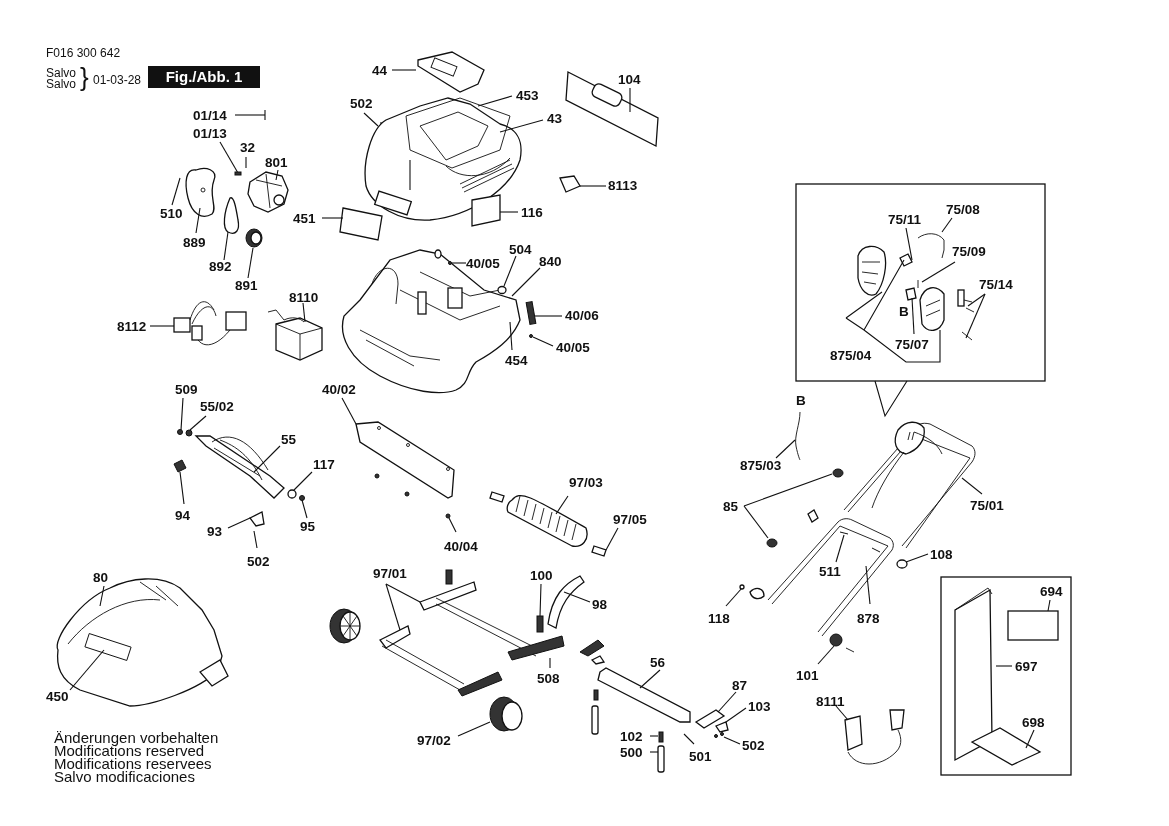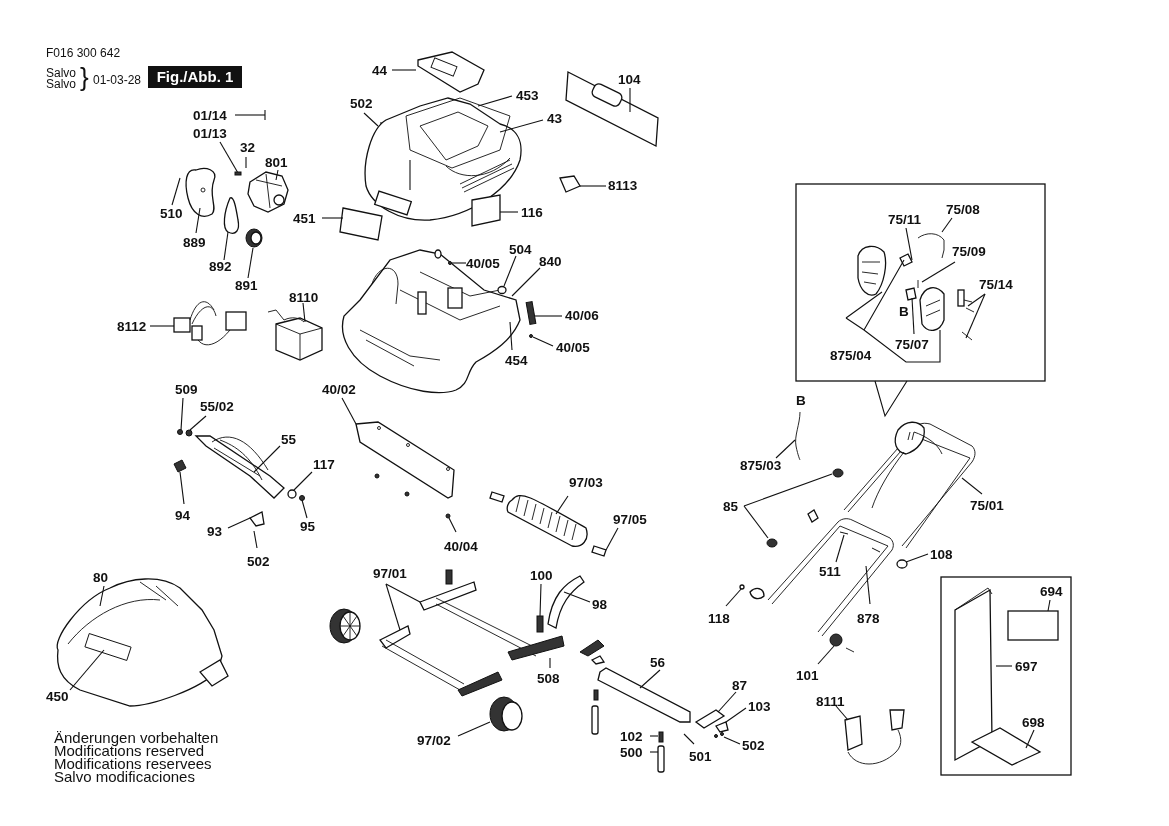--- a/index.html
+++ b/index.html
@@ -3,21 +3,21 @@
 <meta charset="utf-8">
 <style>
   html, body { margin:0; padding:0; background:#ffffff; }
   body { width:1169px; height:826px; position:relative; overflow:hidden;
          font-family:"Liberation Sans", sans-serif; color:#111; }
   .hdr { position:absolute; font-size:12px; color:#111; }
   .docno { left:46px; top:46px; }
   .stand { left:46px; top:68px; line-height:11px; }
   .brace { position:absolute; left:80px; top:64px; font-size:26px; line-height:26px; font-weight:300; }
   .date { left:93px; top:73px; }
-  .figbox { position:absolute; left:148px; top:66px; width:94px; height:22px; background:#111;
+  .figbox { position:absolute; left:148px; top:66px; width:112px; height:22px; background:#111;
             color:#fff; font-weight:bold; font-size:15px; line-height:22px; text-align:center; }
   .notes { position:absolute; left:54px; top:731px; font-size:15px; line-height:13px; }
   .notes div { white-space:nowrap; }
   svg.diagram { position:absolute; left:0; top:0; }
   .lbl { font-family:"Liberation Sans", sans-serif; font-weight:bold; font-size:13.5px; fill:#111; }
   .part { fill:#fff; stroke:#111; stroke-width:1.3; }
   .partdark { fill:#333; stroke:#111; stroke-width:1; }
   .lead { stroke:#111; stroke-width:1.1; fill:none; }
   .thin { stroke:#111; stroke-width:0.9; fill:none; }
   .box { fill:#fff; stroke:#111; stroke-width:1.3; }

